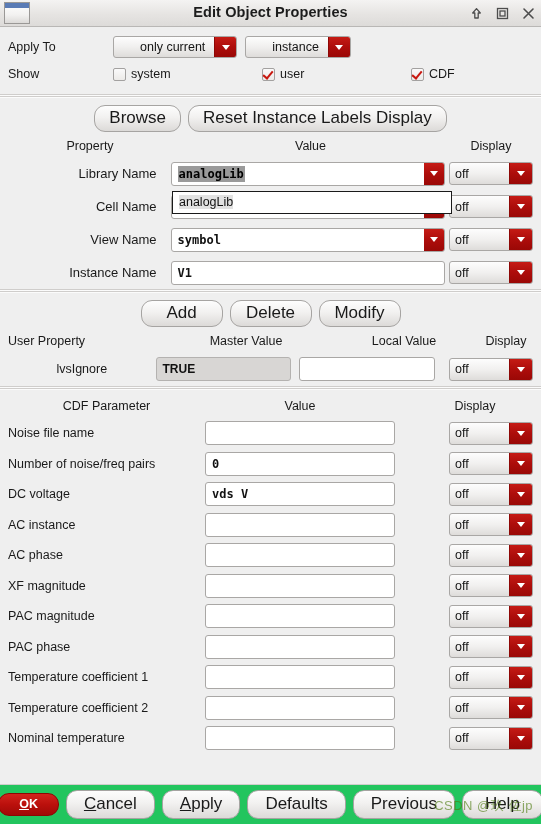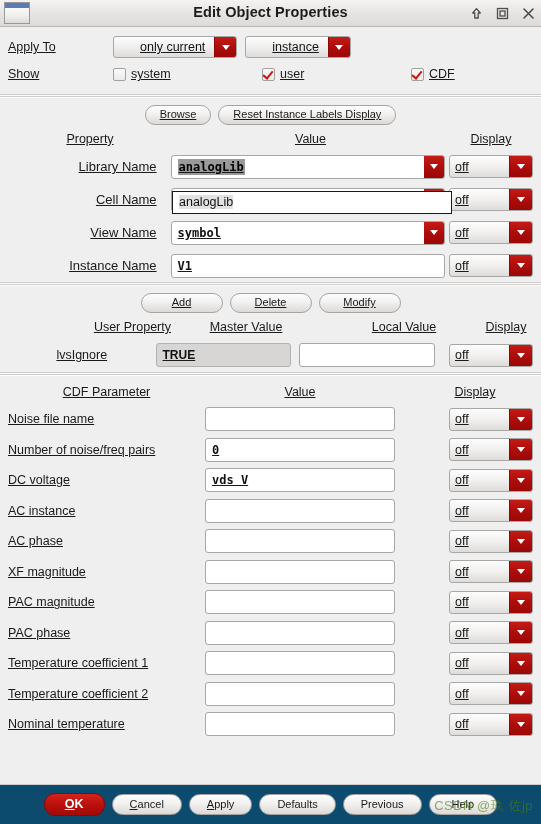--- a/index.html
+++ b/index.html
@@ -145,21 +145,21 @@
   }
 
   
   .btnrow { display: flex; justify-content: center; gap: 7px; padding: 5px 0 3px 0; }
   .btn {
     min-height: 20px;
     padding: 2px 14px 3px 14px;
     border: 1px solid #a6a4a2;
     border-radius: 11px;
     background: linear-gradient(to bottom, #fdfdfd 0%, #f2f1f0 45%, #dcdad8 100%);
-    font-size: 11px;
+    font-size: 17px;
     color: #1a1a1a;
     white-space: nowrap;
     box-sizing: border-box;
     text-align: center;
   }
 
   
   .hdr {
     display: flex;
     align-items: center;
@@ -307,21 +307,21 @@
     color: #111;
     white-space: nowrap;
   }
   .suggest-item .hl { background: #e2e2e2; }
 
   
   .bottombar {
     position: absolute;
     left: 0; right: 0; bottom: 0;
     height: 40px;
-    background: #0c4a6e;
+    background: #22c55e;
     border-top: 1px solid #cfcdcb;
     display: flex;
     align-items: center;
     justify-content: center;
     gap: 7px;
     box-sizing: border-box;
   }
   .btn-ok {
     background: linear-gradient(to bottom, #d2241c 0%, #bb100c 50%, #a00a07 100%);
     border: 1px solid #8c0704;
@@ -341,21 +341,21 @@
     font-size: 13px;
     color: #4d7c0f;
     opacity: .62;
     letter-spacing: .5px;
     pointer-events: none;
     white-space: nowrap;
   }
 
   .grow { flex: 1 1 auto; }
   .wrapper { position: relative; width: 541px; height: 824px; }
-  .body-area { position: relative; text-decoration: underline; }
+  .body-area { position: relative; }
 </style>
 </head>
 <body>
 
 <div class="wrapper">
 
   <div class="titlebar">
     <div class="win-menu-icon"></div>
     <div class="title-text">Edit Object Properties</div>
     <div class="win-buttons">
@@ -527,21 +527,21 @@
     <div class="sep"></div>
 
     <div class="section" style="padding-top:2px;">
       <div class="btnrow">
         <div class="btn" style="min-width:82px;">Add</div>
         <div class="btn" style="min-width:82px;">Delete</div>
         <div class="btn" style="min-width:82px;">Modify</div>
       </div>
 
       <div class="hdr">
-        <div style="width:163px; text-align:right;">User Property</div>
+        <div style="width:163px; text-align:left;">User Property</div>
         <div style="width:150px; text-align:center;">Master Value</div>
         <div style="width:150px; text-align:center; margin-left:8px;">Local Value</div>
         <div class="grow" style="text-align:center;">Display</div>
       </div>
 
       <div class="urow">
         <div class="uname lbl">lvsIgnore</div>
         <div class="umaster">
           <div class="field ro">
             <span>TRUE</span>

